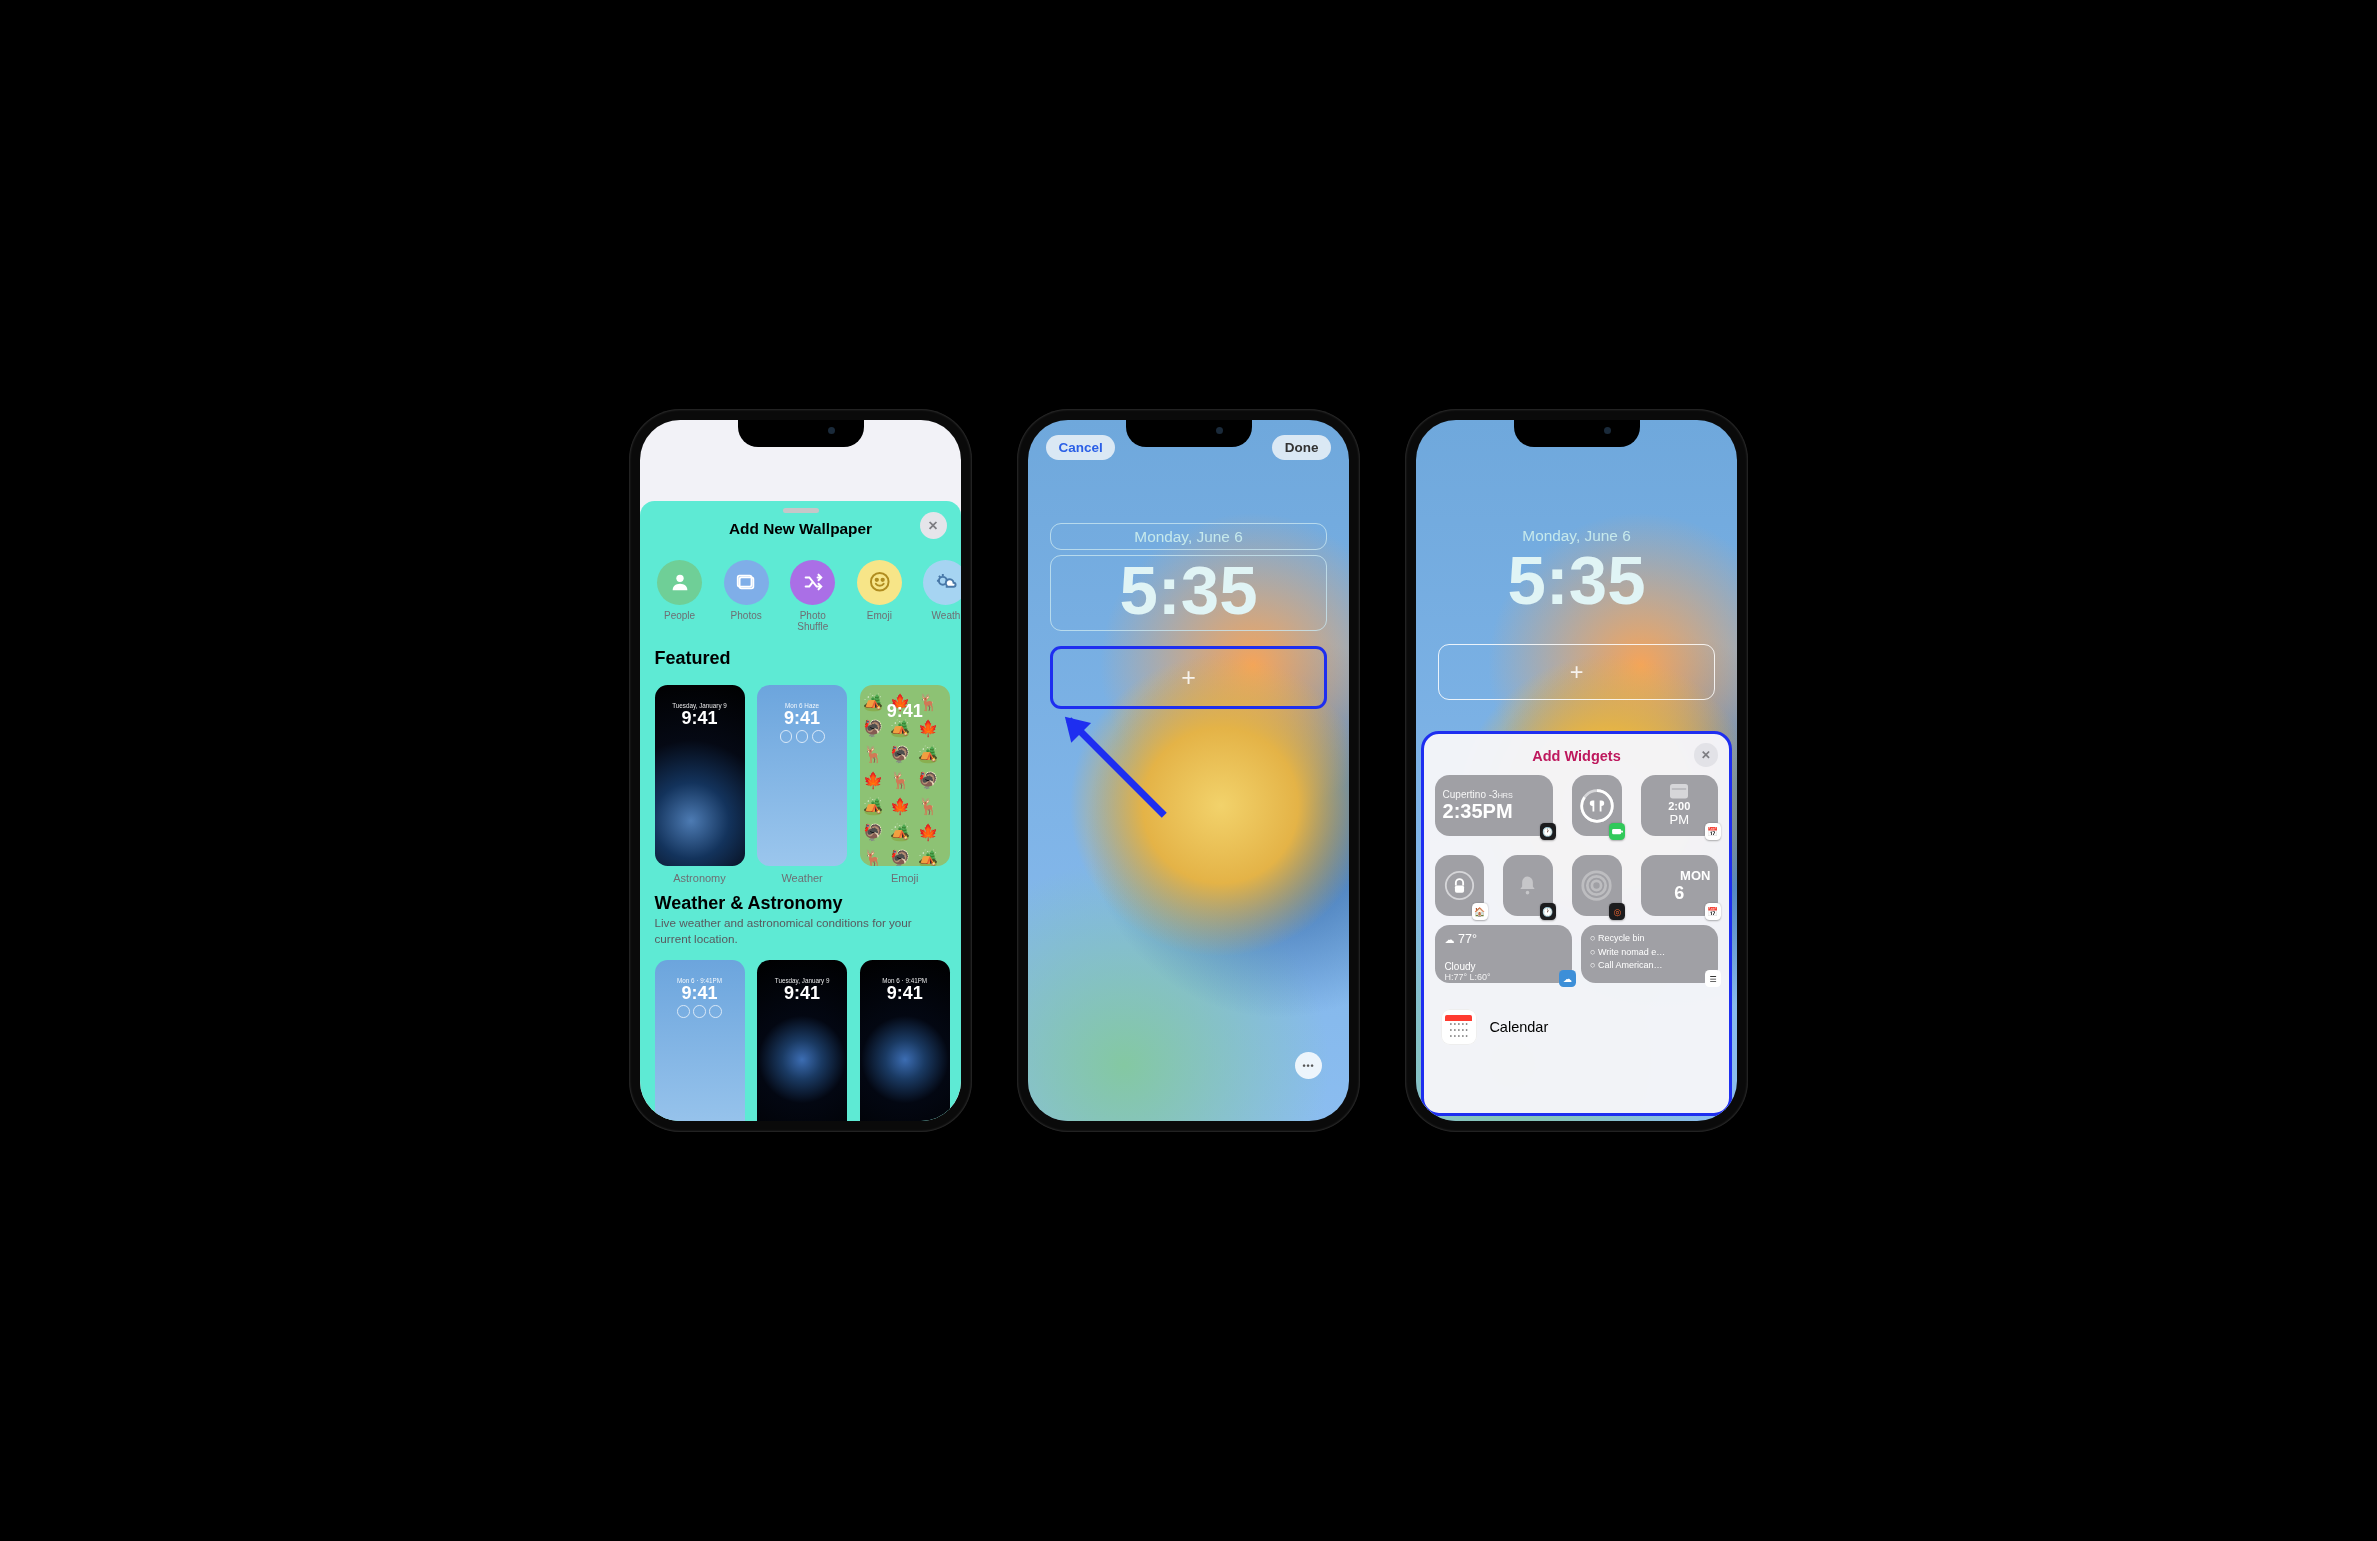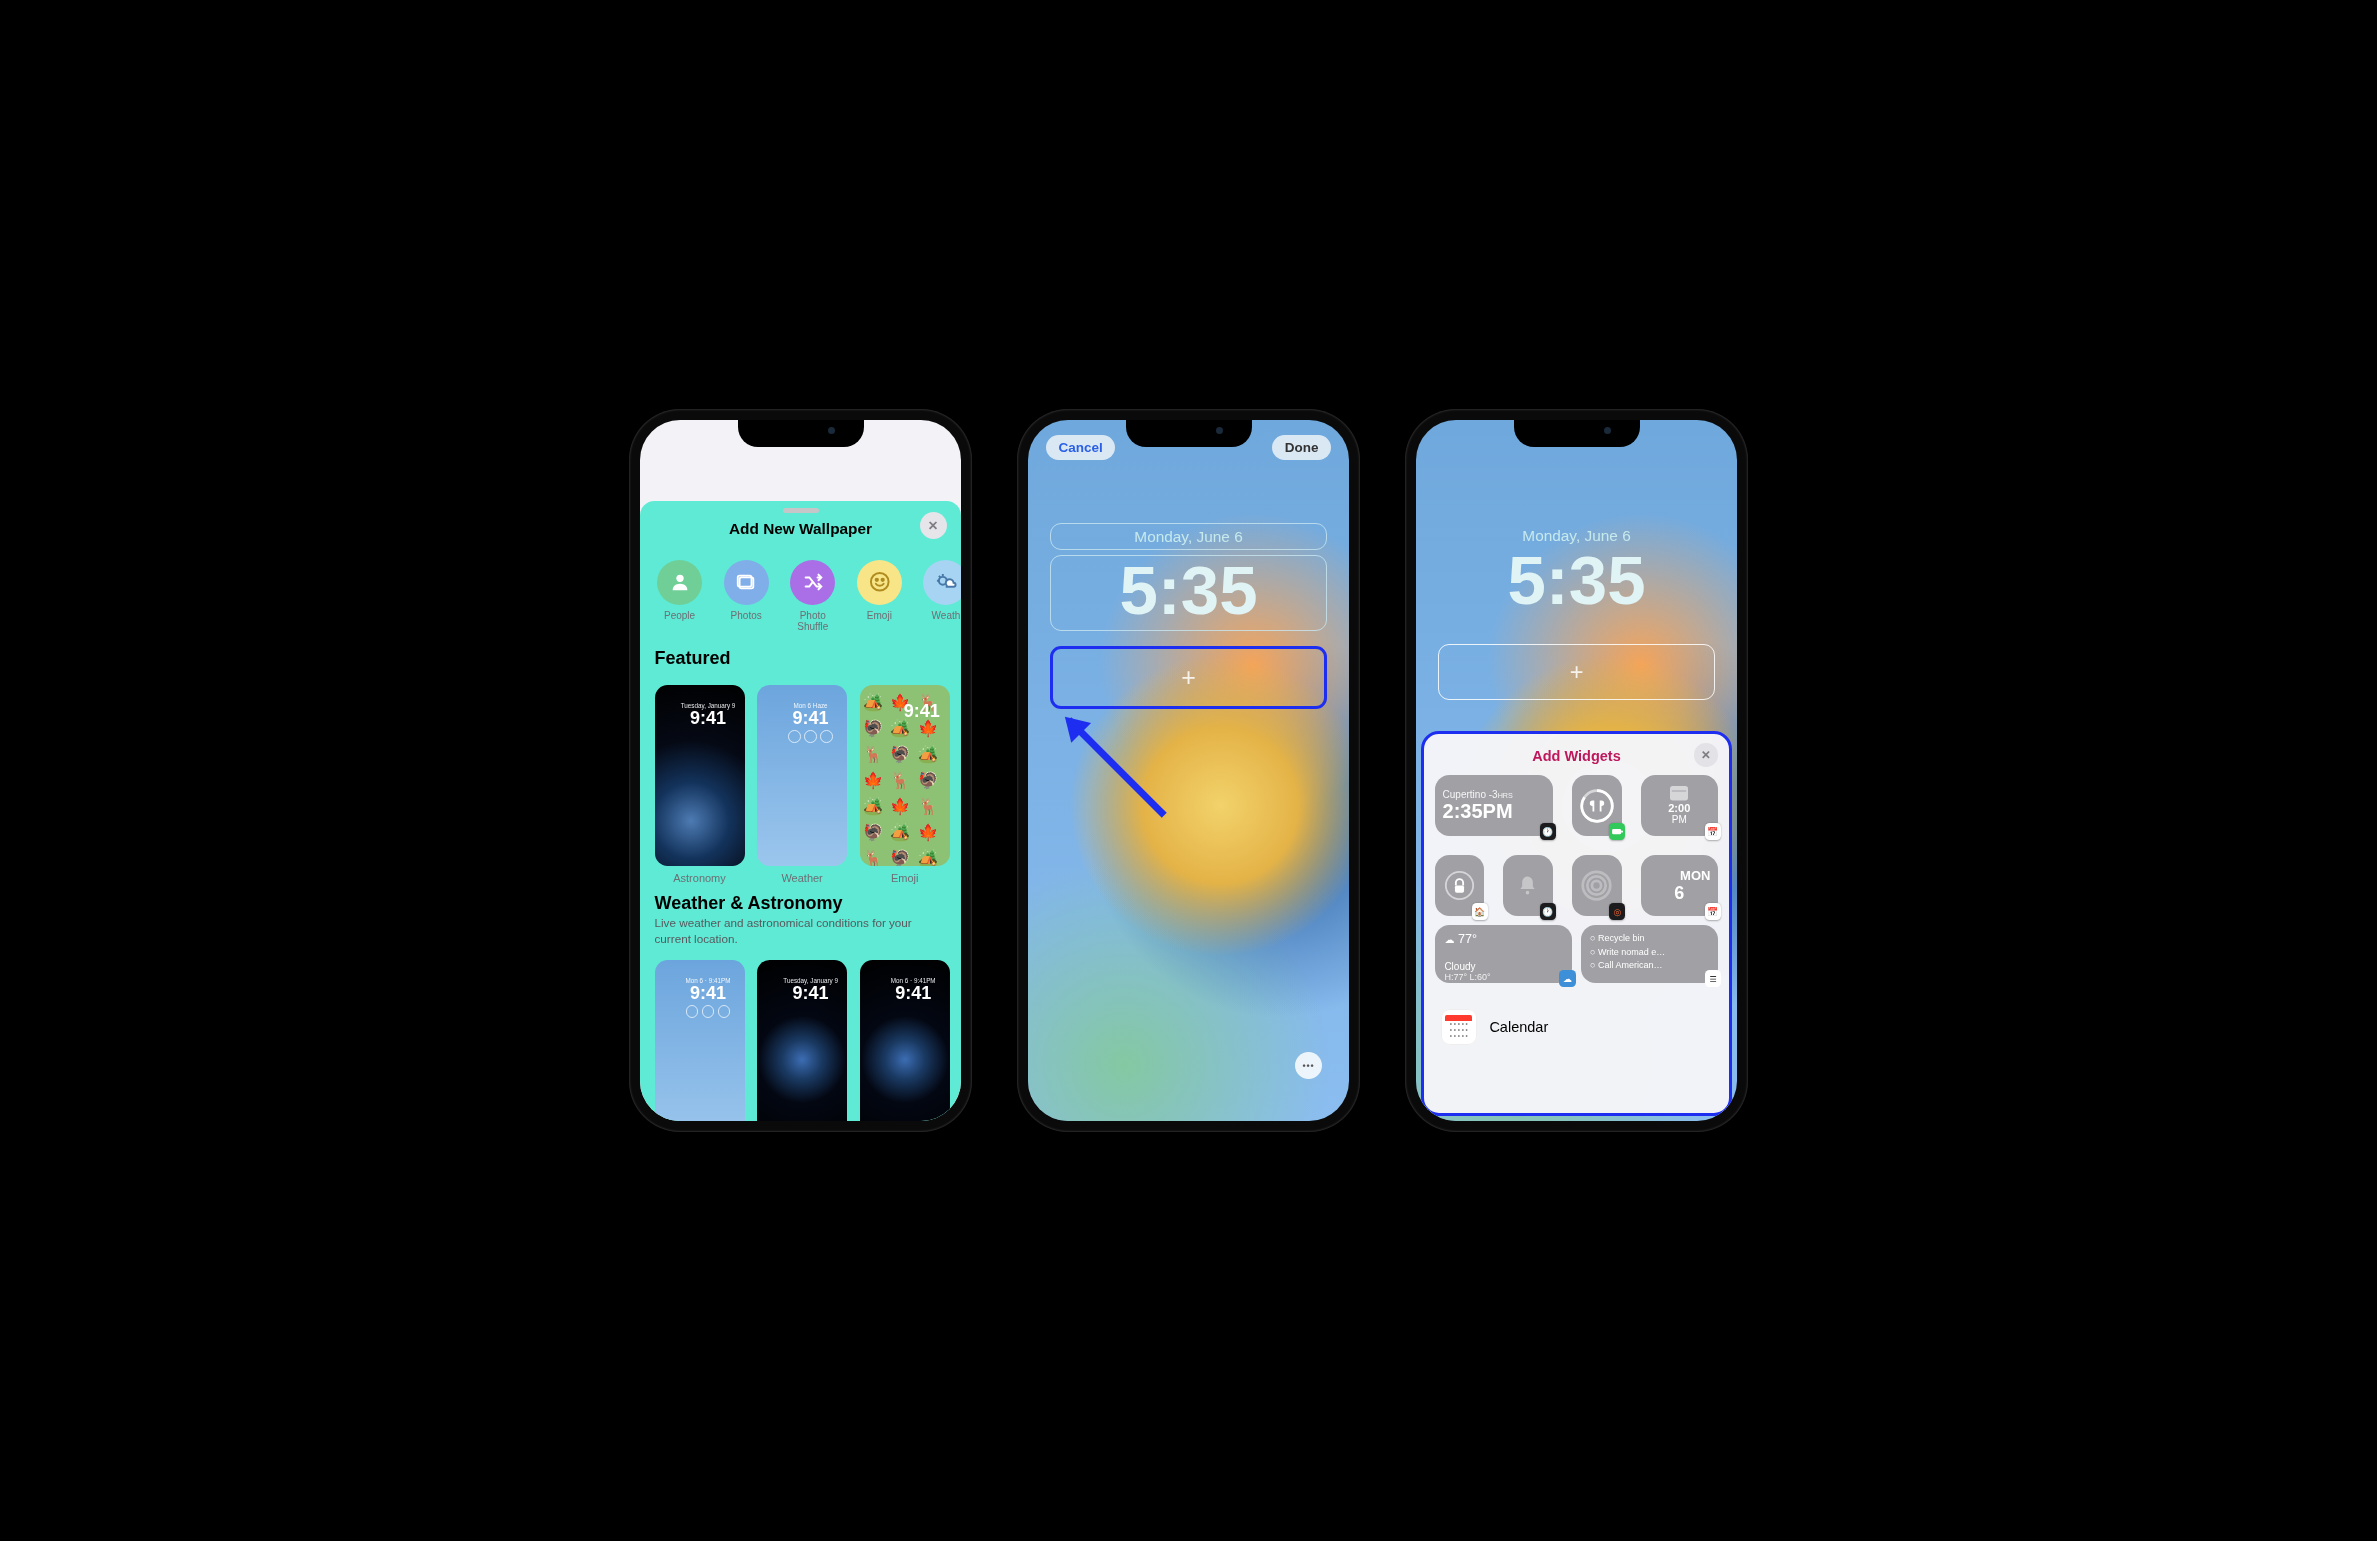--- a/index.html
+++ b/index.html
@@ -61,21 +61,21 @@
   .ico.photos { background:#7faee8; }
   .ico.shuffle { background:#aa6fe6; }
   .ico.emoji { background:#f7e588; }
   .ico.weather { background:#a6d4f2; }
   .section { padding: 9px 14.5px 5.4px; }
   .section h2 { font-size:18px; font-weight:700; color:#000; margin-bottom:1.8px; }
   .section p { font-size:11.7px; color:#59595e; line-height:1.3; }
   .thumb-row { display:flex; gap:12.6px; padding:9px 14.5px 0; overflow:hidden; }
   .thumb-col { display:flex; flex-direction:column; align-items:center; gap:5.4px; flex-shrink:0; }
   .thumb { width:90px; height:181px; border-radius:12.6px; position:relative; overflow:hidden; }
-  .thumb .mini-time { position:absolute; top:16.3px; left:17px; right:0; text-align:center; color:#fff; }
+  .thumb .mini-time { position:absolute; top:16.3px; left:0; right:0; text-align:center; color:#fff; }
   .thumb .mini-date { font-size:6.3px; font-weight:500; opacity:.9; }
   .thumb .mini-clock { font-size:18px; font-weight:700; line-height:1; }
   .thumb .mini-w { display:flex; justify-content:center; gap:3.6px; margin-top:3.6px;}
   .thumb .mini-w span{ width:12.6px;height:12.6px;border:0.9px solid rgba(255,255,255,.7);border-radius:50%;}
   .thumb-lbl { font-size:11px; color:#6e6e73; }
   .astro { background: radial-gradient(circle at 40% 75%, #4d7bb3 0%, #13335c 26%, #050914 55%, #000 100%); }
   .wethr { background: linear-gradient(#6ca5dd, #9bc6ed); }
   .emoji-bg { background:#8dc274; }
   .emoji-bg::after{ content:"🏕️🍁🦌🦃🏕️🍁🦌🦃🏕️🍁🦌🦃🏕️🍁🦌🦃🏕️🍁🦌🦃🏕️🍁🦌🦃"; position:absolute; inset:0; font-size:16.3px; line-height:1.6; letter-spacing:7.2px; padding:3.6px;}
   .earth { background: radial-gradient(circle at 50% 55%, #3c6db3 0%, #1a3a63 18%, #030712 40%, #000 100%); }
@@ -356,21 +356,21 @@
                 <rect x="10" y="3" width="2" height="2"></rect>
               </svg>
           </div>
         </div>
         <div class="wtile center">
           <svg width="18" height="14.5" viewBox="0 0 20 16" fill="#d6d6d9">
               <rect width="20" height="16" rx="3"></rect>
               <rect x="2" y="5" width="16" height="1" fill="#a0a0a5"></rect>
             </svg>
           <div style="font-size:11px; font-weight:600; margin-top:1.8px;">2:00</div>
-          <div style="font-size:10px;">PM</div>
+          <div style="font-size:13px;">PM</div>
           <div class="corner cal">📅</div>
         </div>
 
         <div class="wtile center">
           <svg width="31" height="31" viewBox="0 0 34 34">
               <circle cx="17" cy="17" r="15" fill="none" stroke="#d6d6d9" stroke-width="2"></circle>
               <path d="M13 17v-3a4 4 0 1 1 8 0v3" fill="none" stroke="#fff" stroke-width="2"></path>
               <rect x="12" y="17" width="10" height="8" rx="2" fill="#fff"></rect>
             </svg>
           <div class="corner home">🏠</div>

